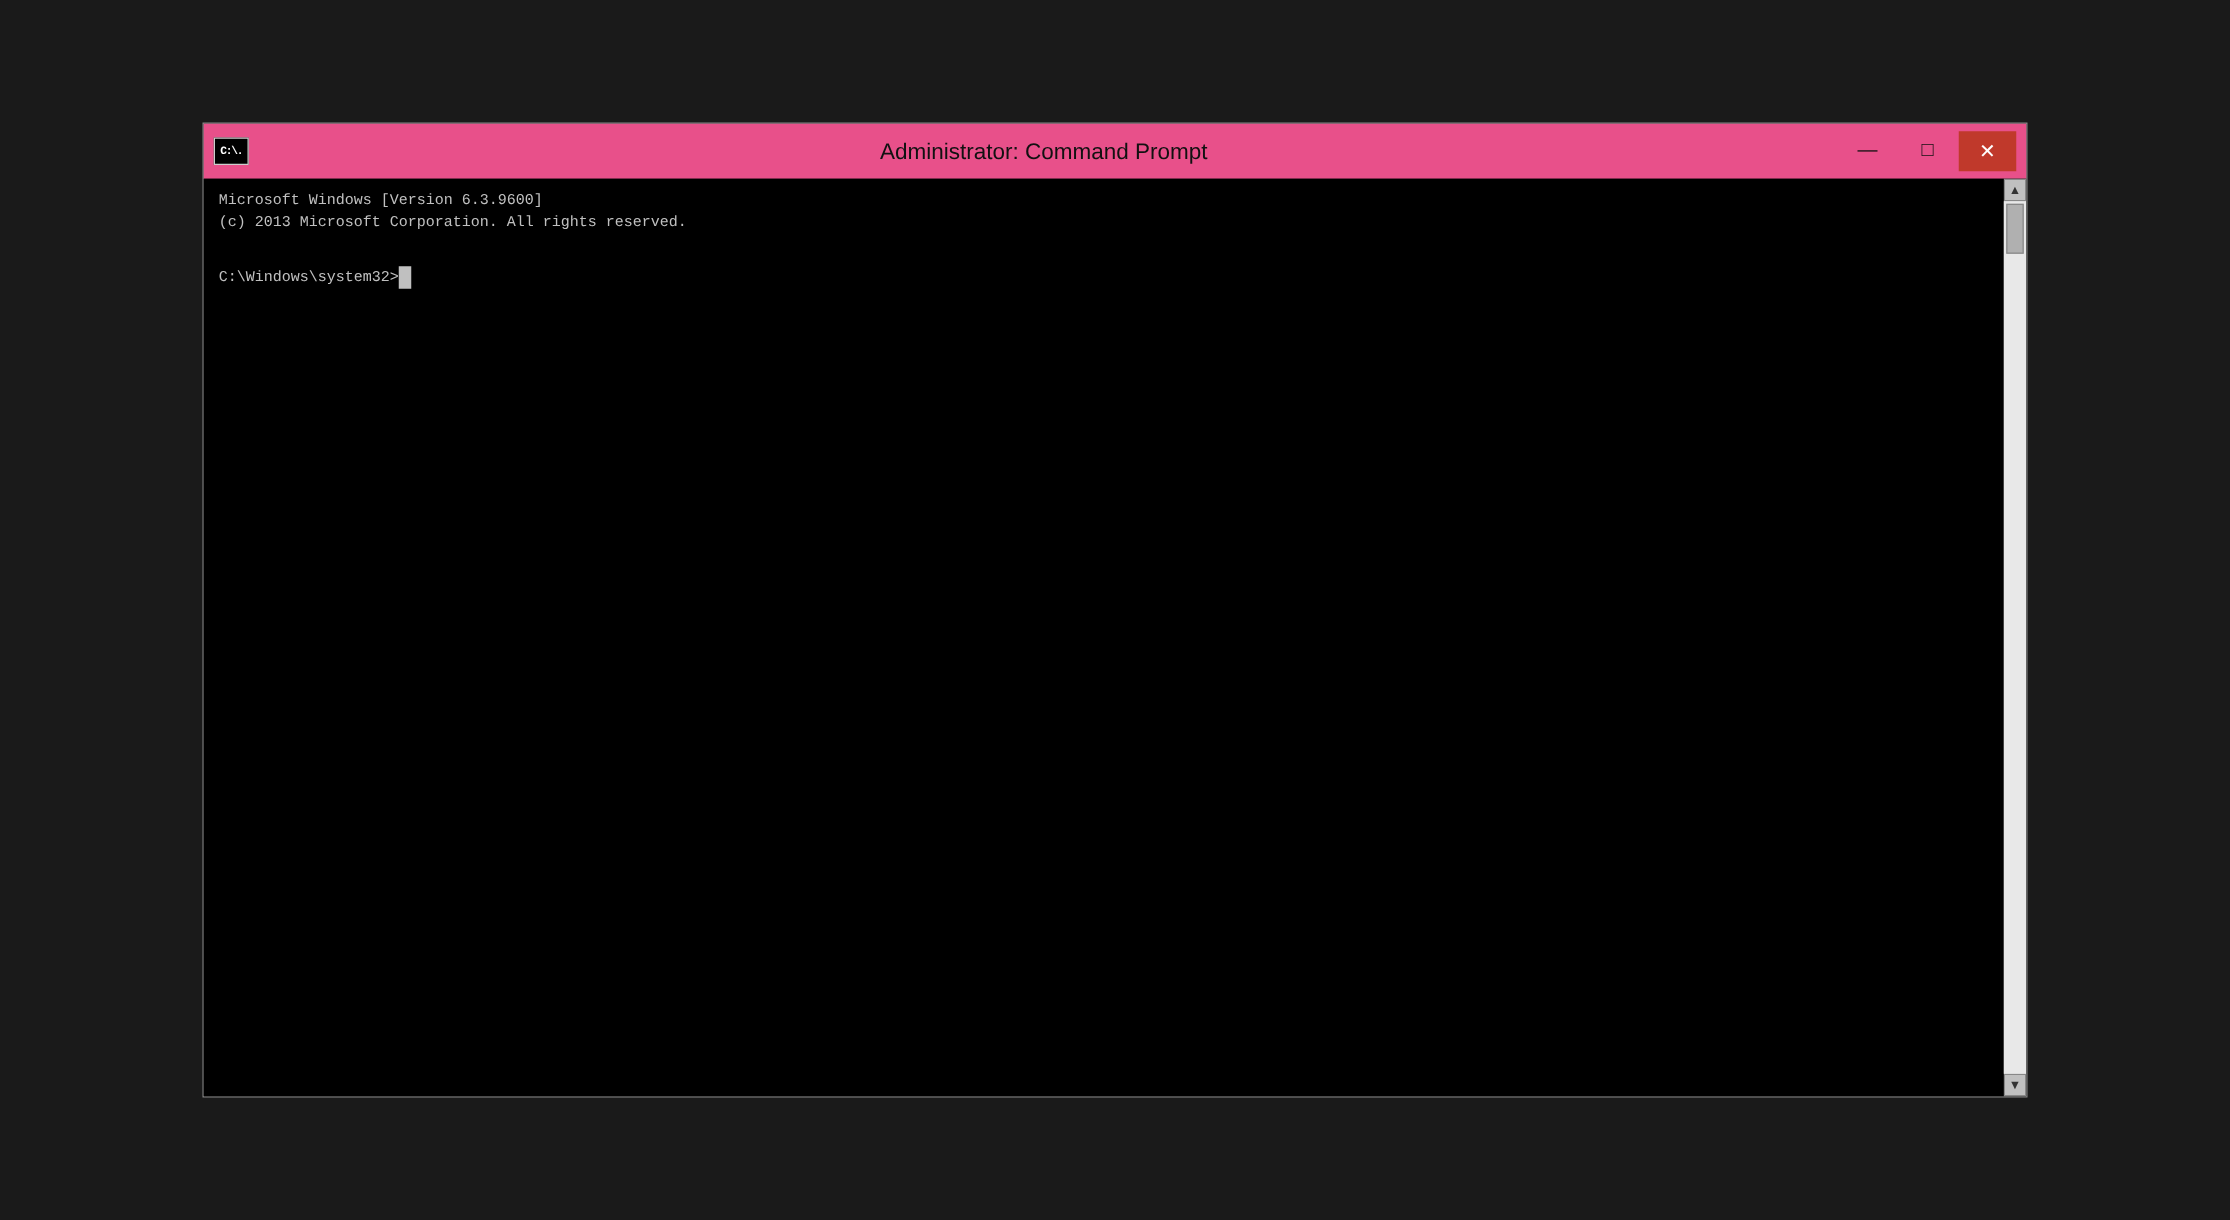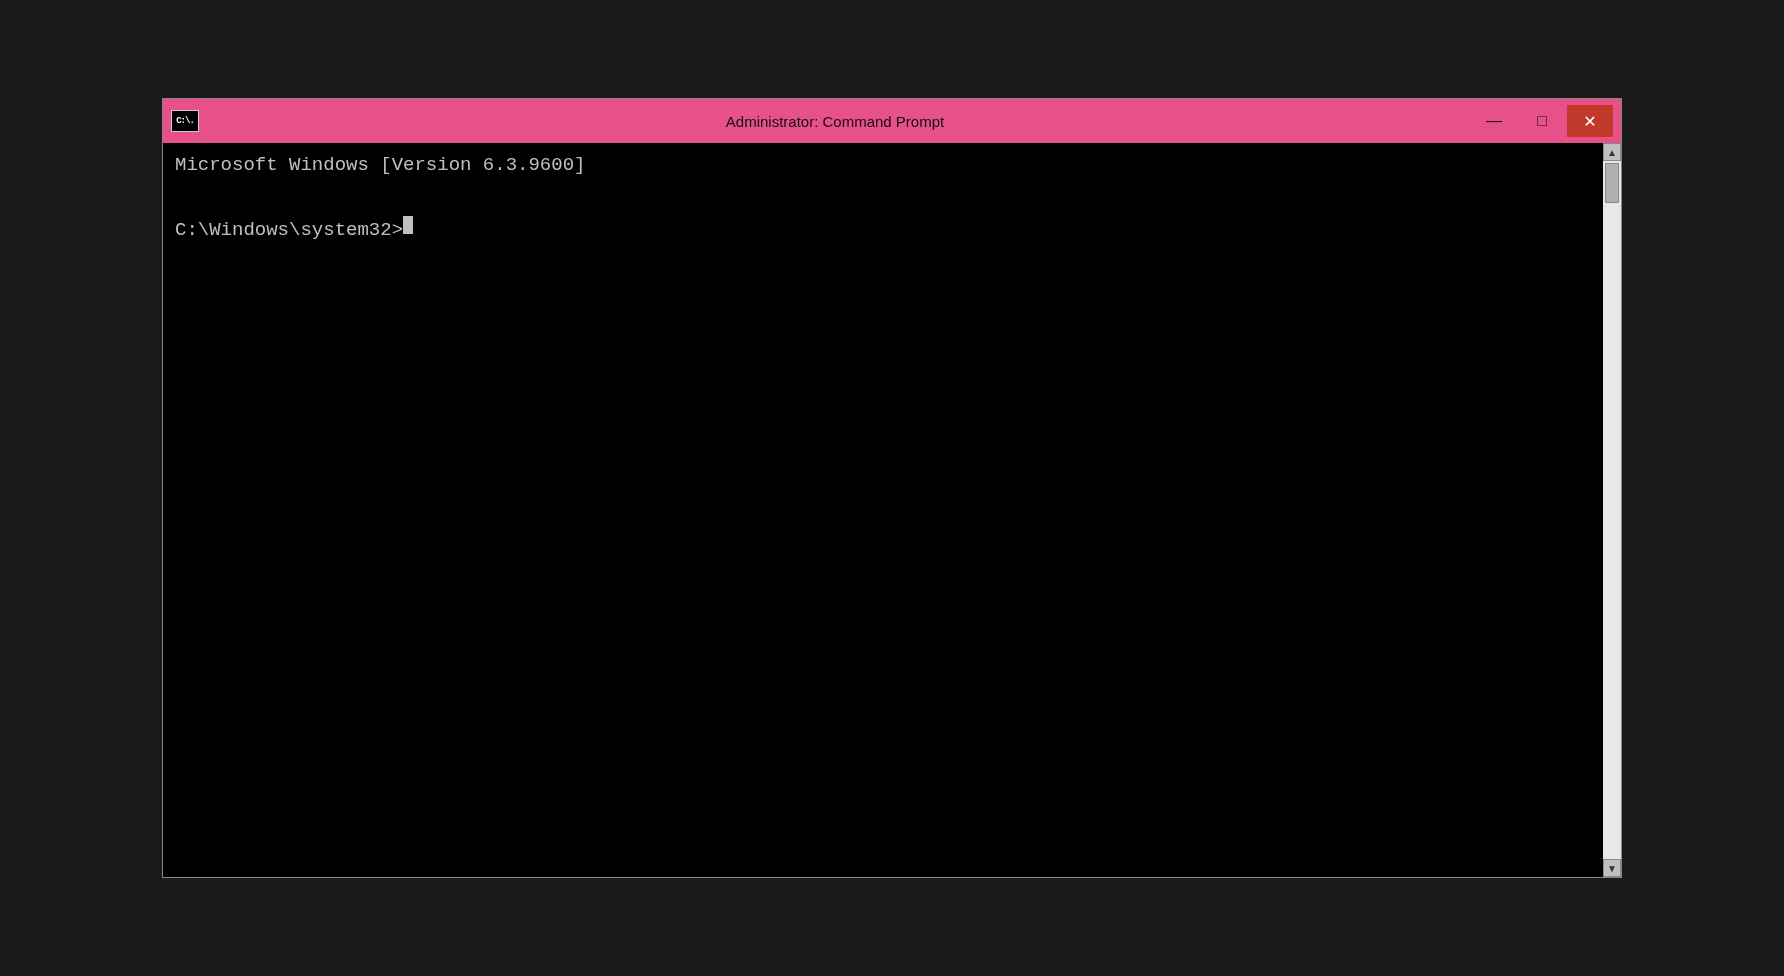--- a/index.html
+++ b/index.html
@@ -53,21 +53,21 @@
       font-size: 9px;
       color: #fff;
       font-weight: bold;
       letter-spacing: -1px;
     }
 
     .titlebar-title {
       flex: 1;
       text-align: center;
       color: #111;
-      font-size: 15px;
+      font-size: 18px;
       font-family: 'Segoe UI', sans-serif;
       font-weight: 400;
     }
 
     .titlebar-controls {
       display: flex;
       align-items: center;
       gap: 2px;
     }
 
@@ -94,21 +94,21 @@
       flex: 1;
       background: #000;
       overflow: hidden;
     }
 
     .terminal-area {
       flex: 1;
       background: #000;
       padding: 8px 12px;
       font-family: 'Courier New', Lucida Console, monospace;
-      font-size: 19px;
+      font-size: 12px;
       color: #c0c0c0;
       overflow: hidden;
       position: relative;
     }
 
     .terminal-line {
       line-height: 1.5;
       white-space: pre;
     }
 
@@ -186,20 +186,21 @@
       <button class="title-btn">—</button>
       <button class="title-btn">□</button>
       <button class="title-btn close">✕</button>
     </div>
   </div>
 
   <div class="window-body">
 
     <div class="terminal-area">
       <div class="terminal-line">Microsoft Windows [Version 6.3.9600]</div>
+      <div class="terminal-line">(c) 2013 Microsoft Corporation. All rights reserved.</div>
       <div class="terminal-line">&nbsp;</div>
       <div class="prompt-line">
         <span class="terminal-line">C:\Windows\system32&gt;</span>
         <span class="cursor"></span>
       </div>
     </div>
 
     <div class="scrollbar">
       <div class="scroll-arrow">▲</div>
       <div class="scroll-track">

